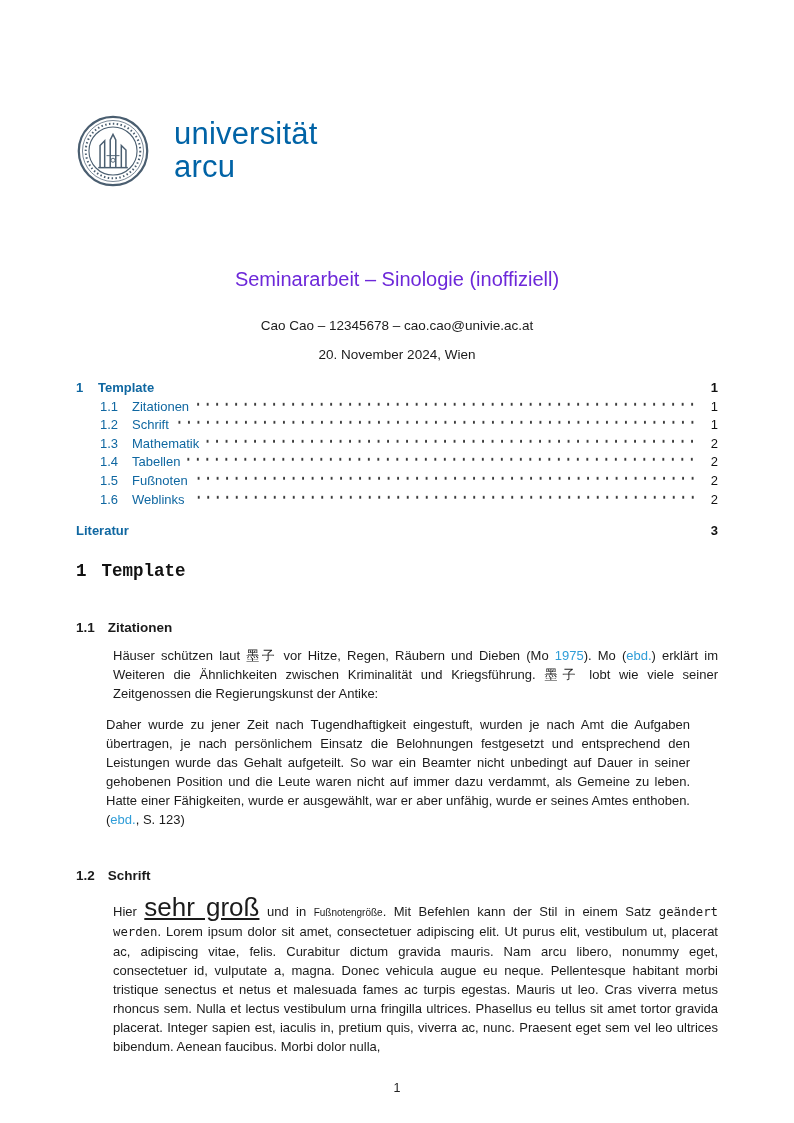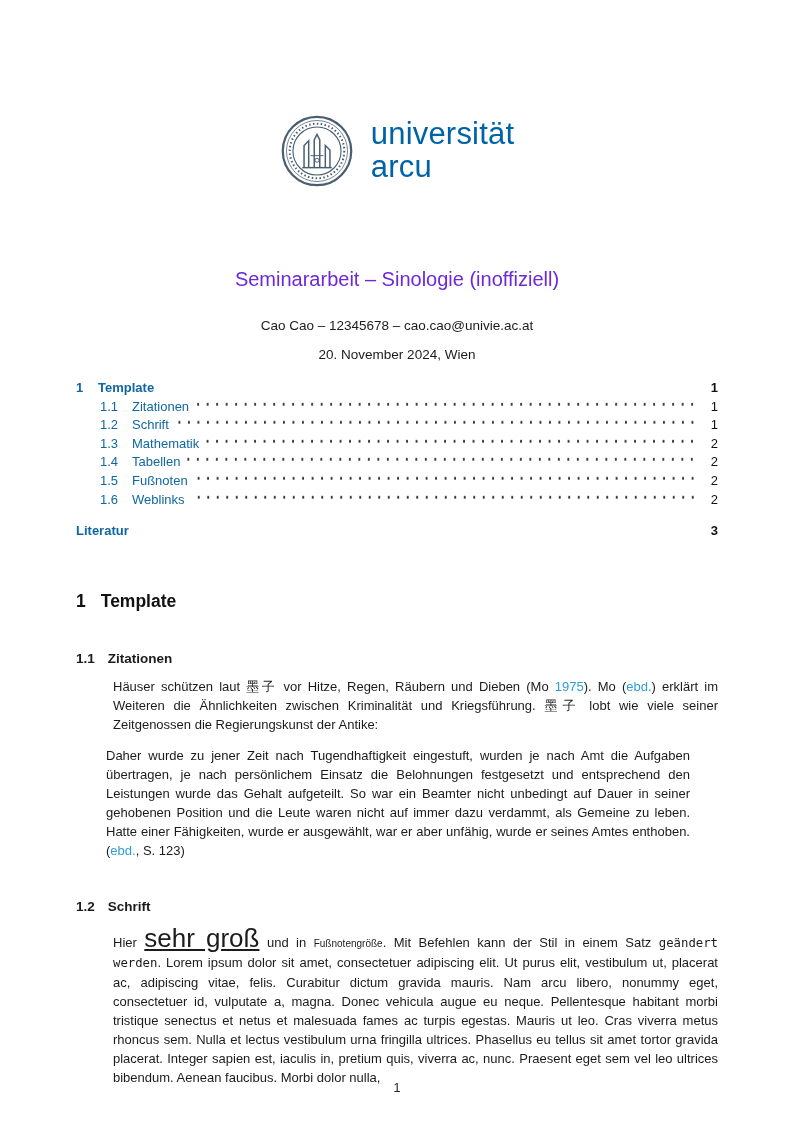--- a/index.html
+++ b/index.html
@@ -3,34 +3,34 @@
 <meta charset="utf-8">
 <style>
   * { margin:0; padding:0; box-sizing:border-box; }
   html,body { background:#ffffff; }
   body { font-family:"Liberation Sans","DejaVu Sans",sans-serif; }
   .page {
     position:relative; width:794px; height:1123px; background:#fff;
     color:var(--text,#1b1b1b); padding:0 76px; overflow:hidden;
   }
   
-  .logo { display:flex; align-items:center; gap:17px; margin-top:114px;justify-content:center; }
+  .logo { display:flex; align-items:center; gap:24px; margin-top:114px; }
   .seal { width:74px; height:74px; flex:0 0 auto; }
   .wordmark {
     color:var(--brand-blue,#0063a6); font-size:31px; line-height:1.06;
     font-weight:500; letter-spacing:0.2px;
   }
   
   .doc-title { margin-top:80px; text-align:center; font-size:20px; font-weight:400; color:#6d28d9; }
   .author-line { margin-top:27px; text-align:center; font-size:13.5px; }
   .date-line { margin-top:14px; text-align:center; font-size:13.5px; }
   
   .h-big { font-size:17.5px; font-weight:700; color:#111; }
   .toc-heading { margin-top:42px; }
-  .sec-heading { margin-top:50px; }
+  .sec-heading { margin-top:20px;font-family:Liberation Mono, monospace; }
   .sec-heading .num { margin-right:15px; }
   .sub-heading { margin-top:39px; font-size:13.5px; font-weight:700; }
   .sub-heading .num { margin-right:13px; }
   
   .toc { margin-top:17px; font-size:13px; }
   .toc-row { display:flex; align-items:flex-end; line-height:18.6px; }
   .toc-row .lbl, .toc-row .num { color:var(--toc-link,#0f67a1); }
   .toc-row.l1 { font-weight:700; }
   .toc-row.l1 .num { width:22px; }
   .toc-row.l2 { padding-left:24px; }

